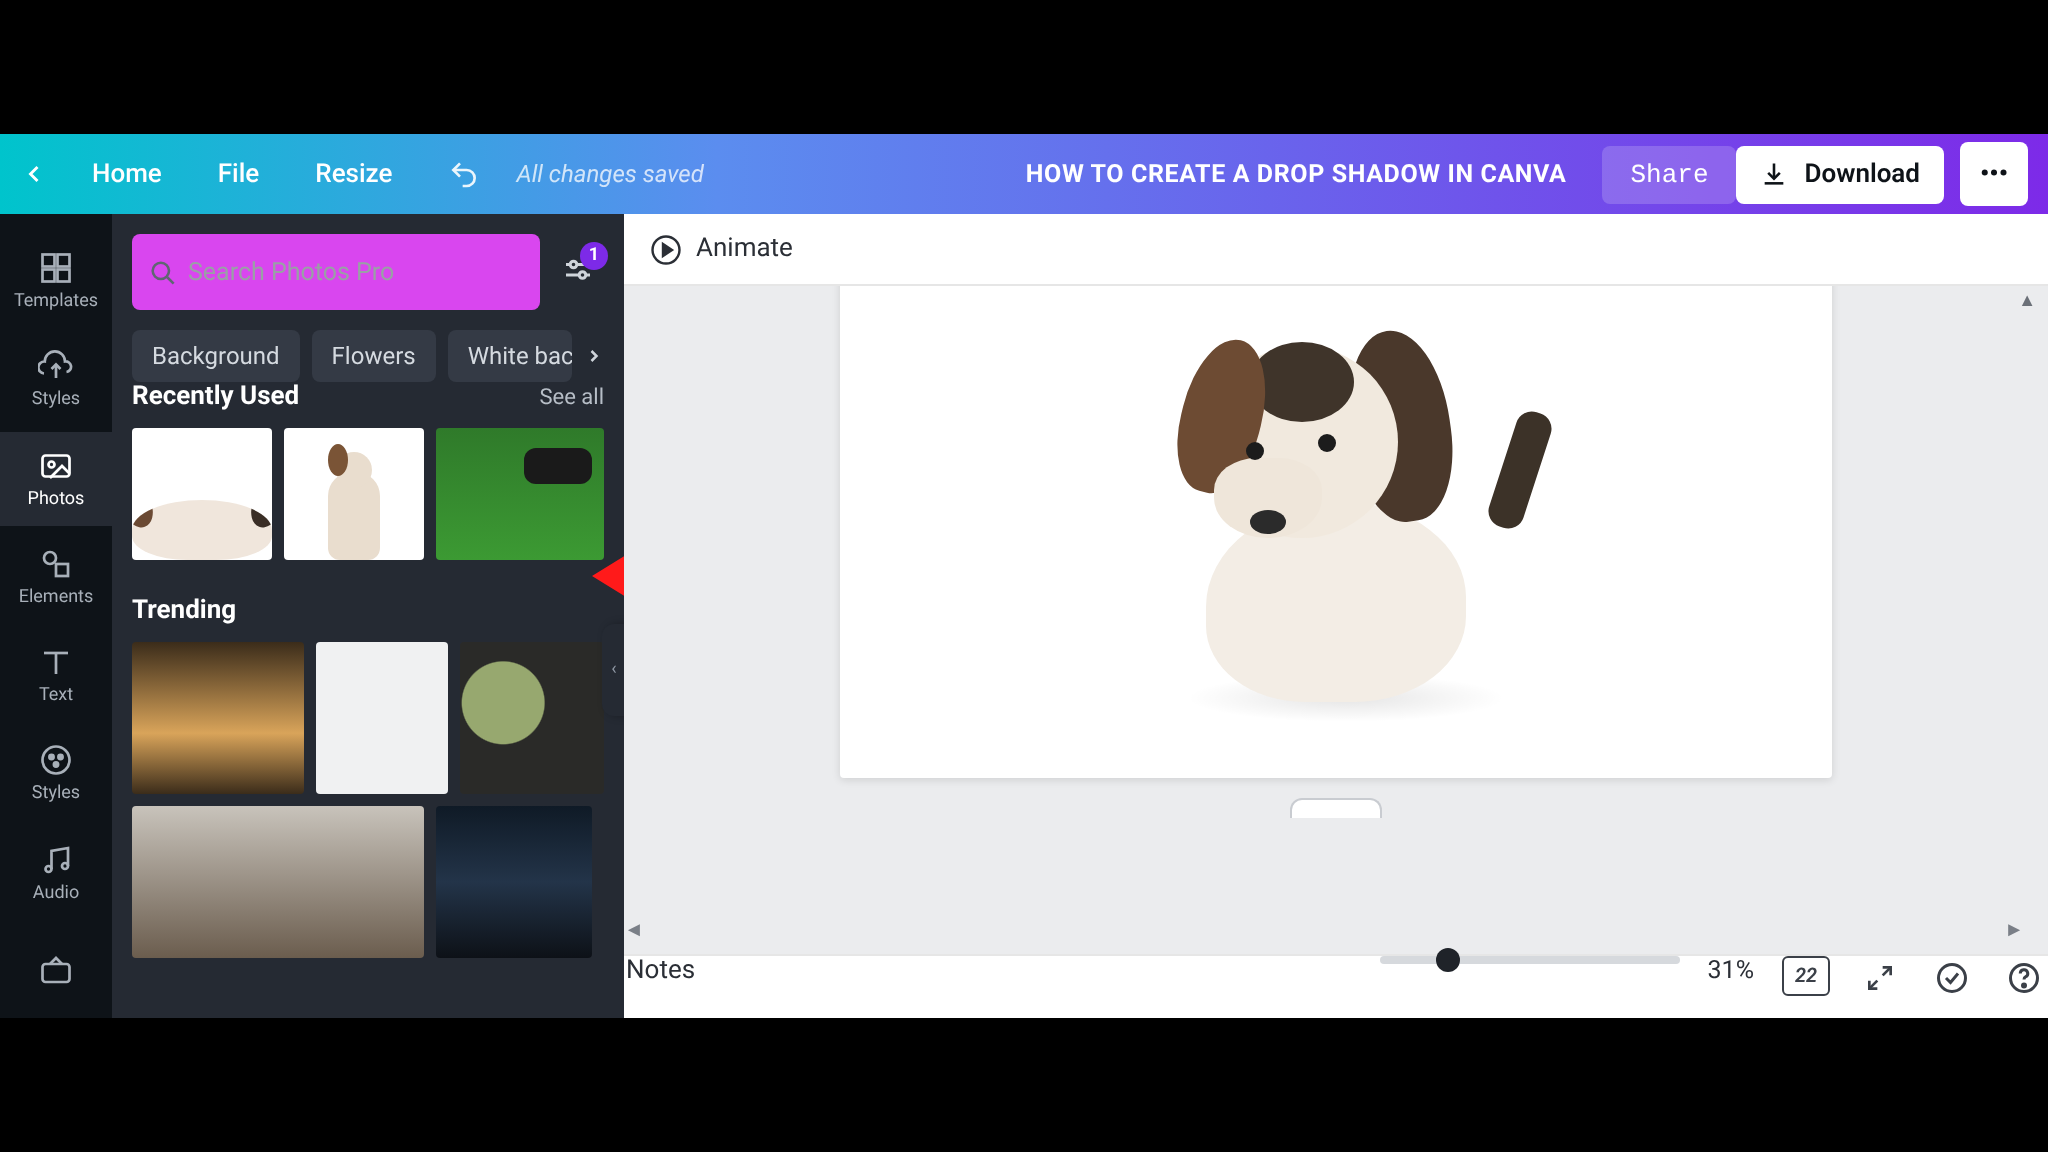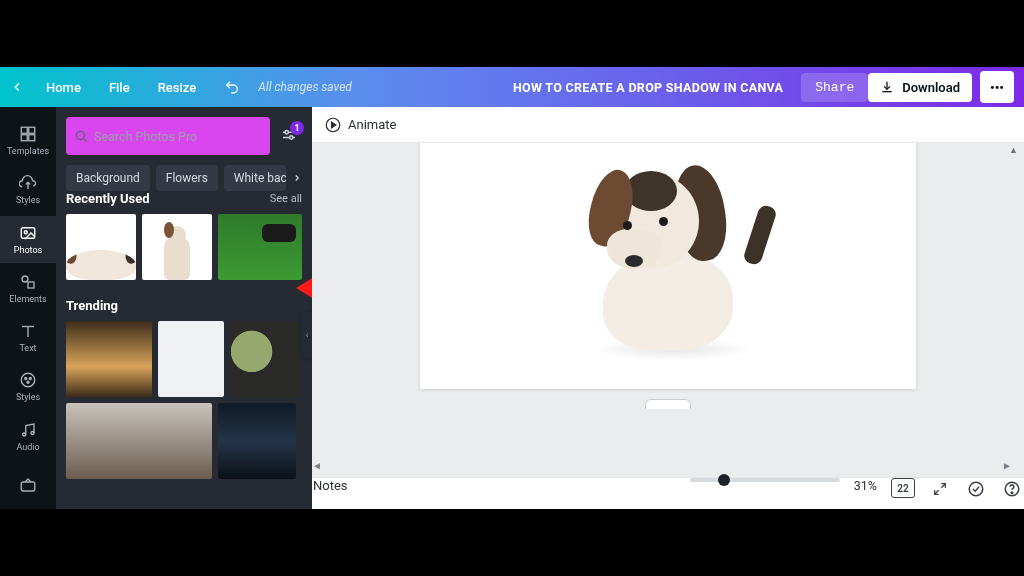--- a/index.html
+++ b/index.html
@@ -86,21 +86,21 @@
   .addpage{ width:496px; margin:18px auto 0; background:#eceef0; border-radius:4px; text-align:center; padding:10px 0; font-size:13px; color:#4a4f57; cursor:pointer;}
   .page-handle{ width:46px; height:10px; border:1px solid #c9ccd1; border-bottom:none; border-radius:6px 6px 0 0; margin:10px auto 0; background:#fff;}
   .stage-ruler-l{position:absolute; left:0; bottom:6px; font-size:10px; color:#7a7f87;}
   .stage-ruler-r{position:absolute; right:12px; bottom:6px; font-size:10px; color:#7a7f87;}
   .footer{ height:32px; border-top:1px solid #e6e6e6; display:flex; align-items:flex-start; padding:0 1px; gap:14px; font-size:13px; color:#2b2f36;}
   .footer .notes{ cursor:text;}
   .footer .spacer{flex:1;}
   .slider{ width:150px; height:4px; background:#d6d9dd; border-radius:2px; position:relative; cursor:pointer;}
   .slider .knob{ position:absolute; top:-4px; left:28px; width:12px; height:12px; border-radius:50%; background:#1f2329;}
   .zoom-pct{ font-size:12.5px;}
-  .foot-ic{ width:22px; height:22px; display:flex; align-items:center; justify-content:center; cursor:pointer; color:#3b4048;}
+  .foot-ic{ width:22px; height:22px; display:flex; align-items:center; justify-content:center; cursor:pointer; color:#3b4048;font-style:italic;}
   svg{display:block;}
 </style>
 </head>
 <body>
 
 <div class="letterbox-top"></div>
 
 <div class="app">
 
   <div class="topbar">

